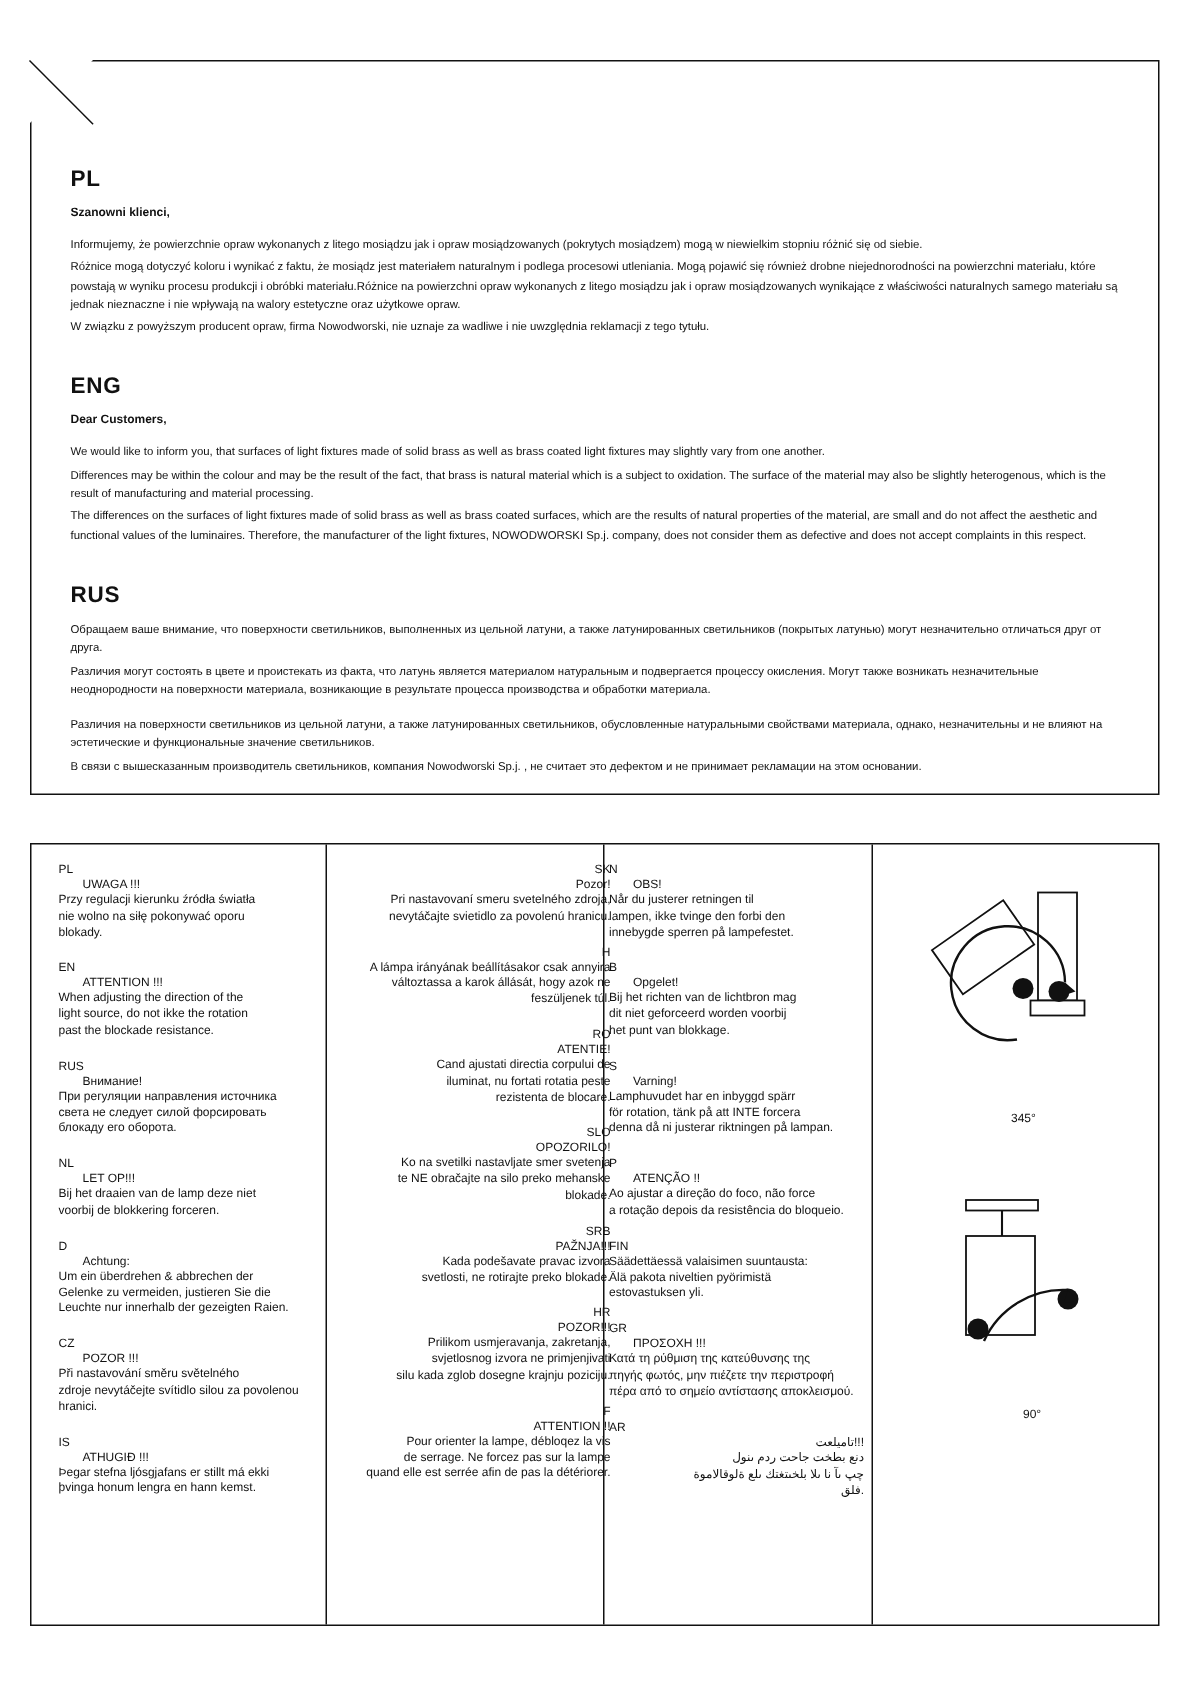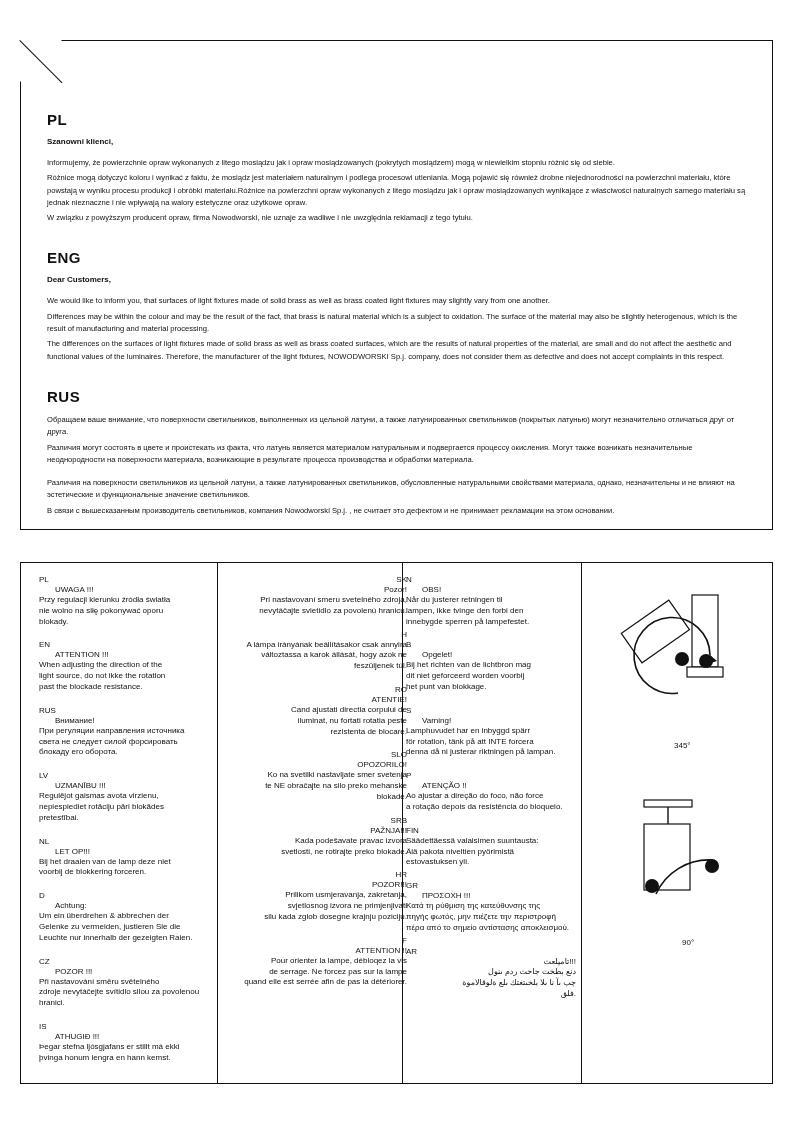--- a/index.html
+++ b/index.html
@@ -207,27 +207,20 @@
 past the blockade resistance.</div>
       </div>
       <div class="entry">
         <div class="code">RUS</div>
         <div class="title">Внимание!</div>
         <div class="body">При регуляции направления источника
 света не следует силой форсировать
 блокаду его оборота.</div>
       </div>
       <div class="entry">
-        <div class="code">LV</div>
-        <div class="title">UZMANĪBU !!!</div>
-        <div class="body">Regulējot gaismas avota virzienu,
-nepiespiediet rotāciju pāri blokādes
-pretestībai.</div>
-      </div>
-      <div class="entry">
         <div class="code">NL</div>
         <div class="title">LET OP!!!</div>
         <div class="body">Bij het draaien van de lamp deze niet
 voorbij de blokkering forceren.</div>
       </div>
       <div class="entry">
         <div class="code">D</div>
         <div class="title">Achtung:</div>
         <div class="body">Um ein überdrehen &amp; abbrechen der
 Gelenke zu vermeiden, justieren Sie die

